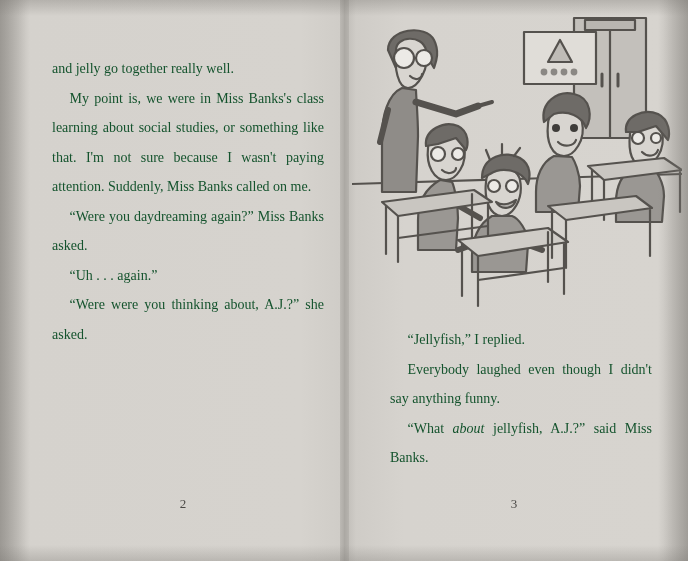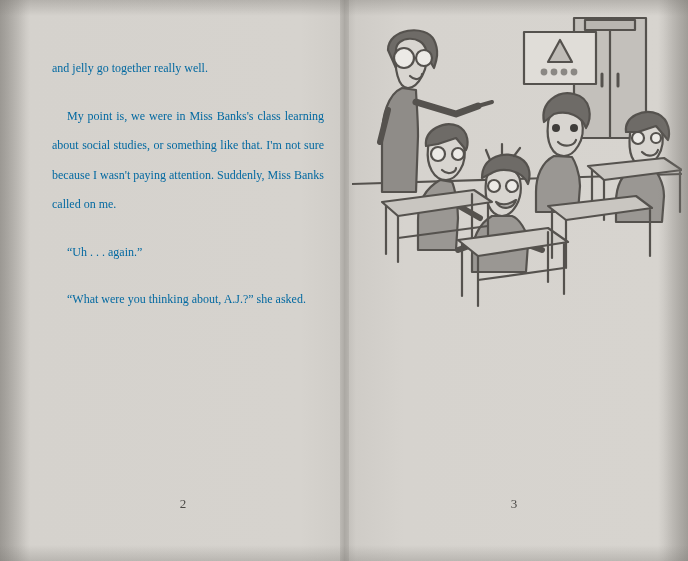--- a/index.html
+++ b/index.html
@@ -41,32 +41,31 @@
     top: 0;
     left: 340px;
     width: 9px;
     height: 561px;
     background: linear-gradient(to right, #b9b6b1, #a8a5a0, #b4b1ac);
     opacity: .85;
   }
   
   .text-col {
     position: absolute;
-    font-size: 12px;
+    font-size: 14px;
     line-height: 29.5px;
-    color: #0369a1;
+    color: #14532d;
     text-align: justify;
     text-justify: inter-word;
   }
   .text-col p {
     margin: 0;
   }
   .text-col p.indent {
     text-indent: 1.25em;
-    margin-top: 18px;
   }
   #left-text {
     left: 52px;
     top: 54px;
     width: 272px;
   }
   #right-text {
     left: 390px;
     top: 325px;
     width: 262px;
@@ -120,22 +119,23 @@
 
 <div id="book">
 
   <div class="page left"></div>
   <div class="page right"></div>
   <div class="gutter"></div>
 
   <div class="text-col" id="left-text">
     <p>and jelly go together really well.</p>
     <p class="indent">My point is, we were in Miss Banks's class learning about social studies, or something like that. I'm not sure because I wasn't paying attention. Suddenly, Miss Banks called on me.</p>
+    <p class="indent">“Were you daydreaming again?” Miss Banks asked.</p>
     <p class="indent">“Uh . . . again.”</p>
-    <p class="indent">“What were you thinking about, A.J.?” she asked.</p>
+    <p class="indent">“Were were you thinking about, A.J.?” she asked.</p>
   </div>
 
   <div id="illustration">
     <svg width="330" height="316" viewBox="0 0 330 316" xmlns="http://www.w3.org/2000/svg">
       <g fill="none" stroke="#55524e" stroke-width="2.2" stroke-linejoin="round" stroke-linecap="round">
 
         <rect x="222" y="12" width="72" height="120" fill="#c3c0bb"></rect>
         <line x1="258" y1="12" x2="258" y2="132"></line>
         <rect x="233" y="14" width="50" height="10" fill="#b9b6b1"></rect>
         <line x1="250" y1="68" x2="250" y2="80" stroke-width="3"></line>
@@ -241,20 +241,25 @@
           <polygon points="196,200 284,190 300,202 214,214" fill="#c9c6c1"></polygon>
           <line x1="214" y1="214" x2="214" y2="262"></line>
           <line x1="298" y1="204" x2="298" y2="250"></line>
           <line x1="200" y1="204" x2="200" y2="252"></line>
         </g>
 
       </g>
     </svg>
   </div>
 
+  <div class="text-col" id="right-text">
+    <p class="indent">“Jellyfish,” I replied.</p>
+    <p class="indent">Everybody laughed even though I didn't say anything funny.</p>
+    <p class="indent">“What <em>about</em> jellyfish, A.J.?” said Miss Banks.</p>
+  </div>
 
   <div class="folio" id="folio-left">2</div>
   <div class="folio" id="folio-right">3</div>
 
   <div class="shade" id="shade-left-edge"></div>
   <div class="shade" id="shade-right-edge"></div>
   <div class="shade" id="shade-top"></div>
   <div class="shade" id="shade-bottom"></div>
 
 </div>

